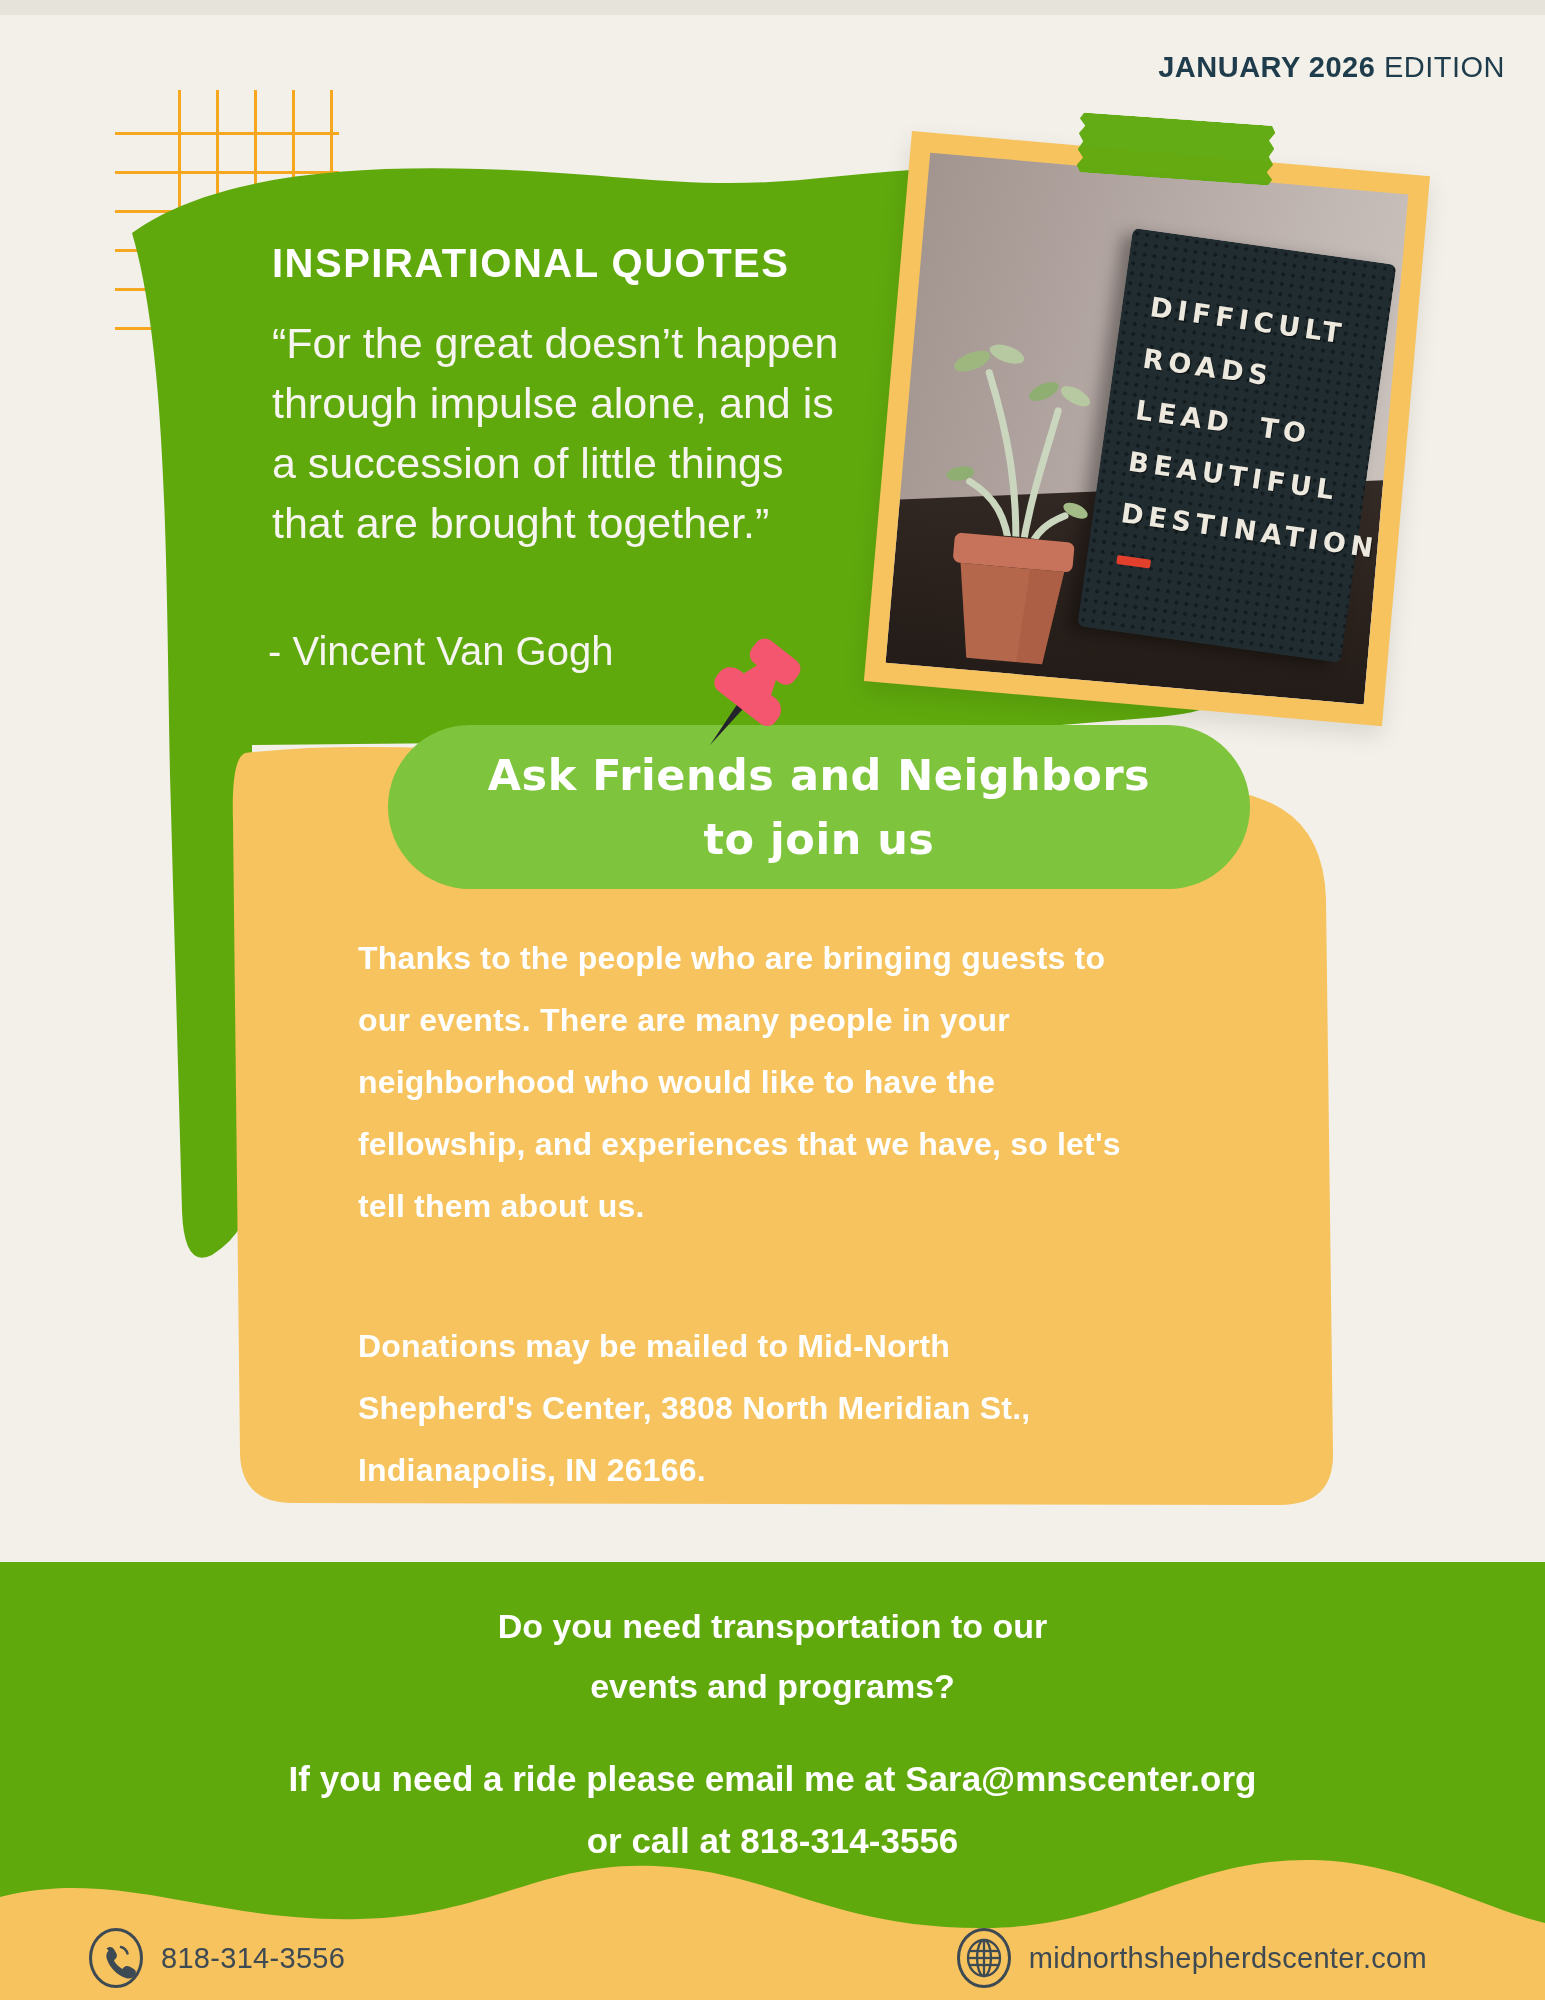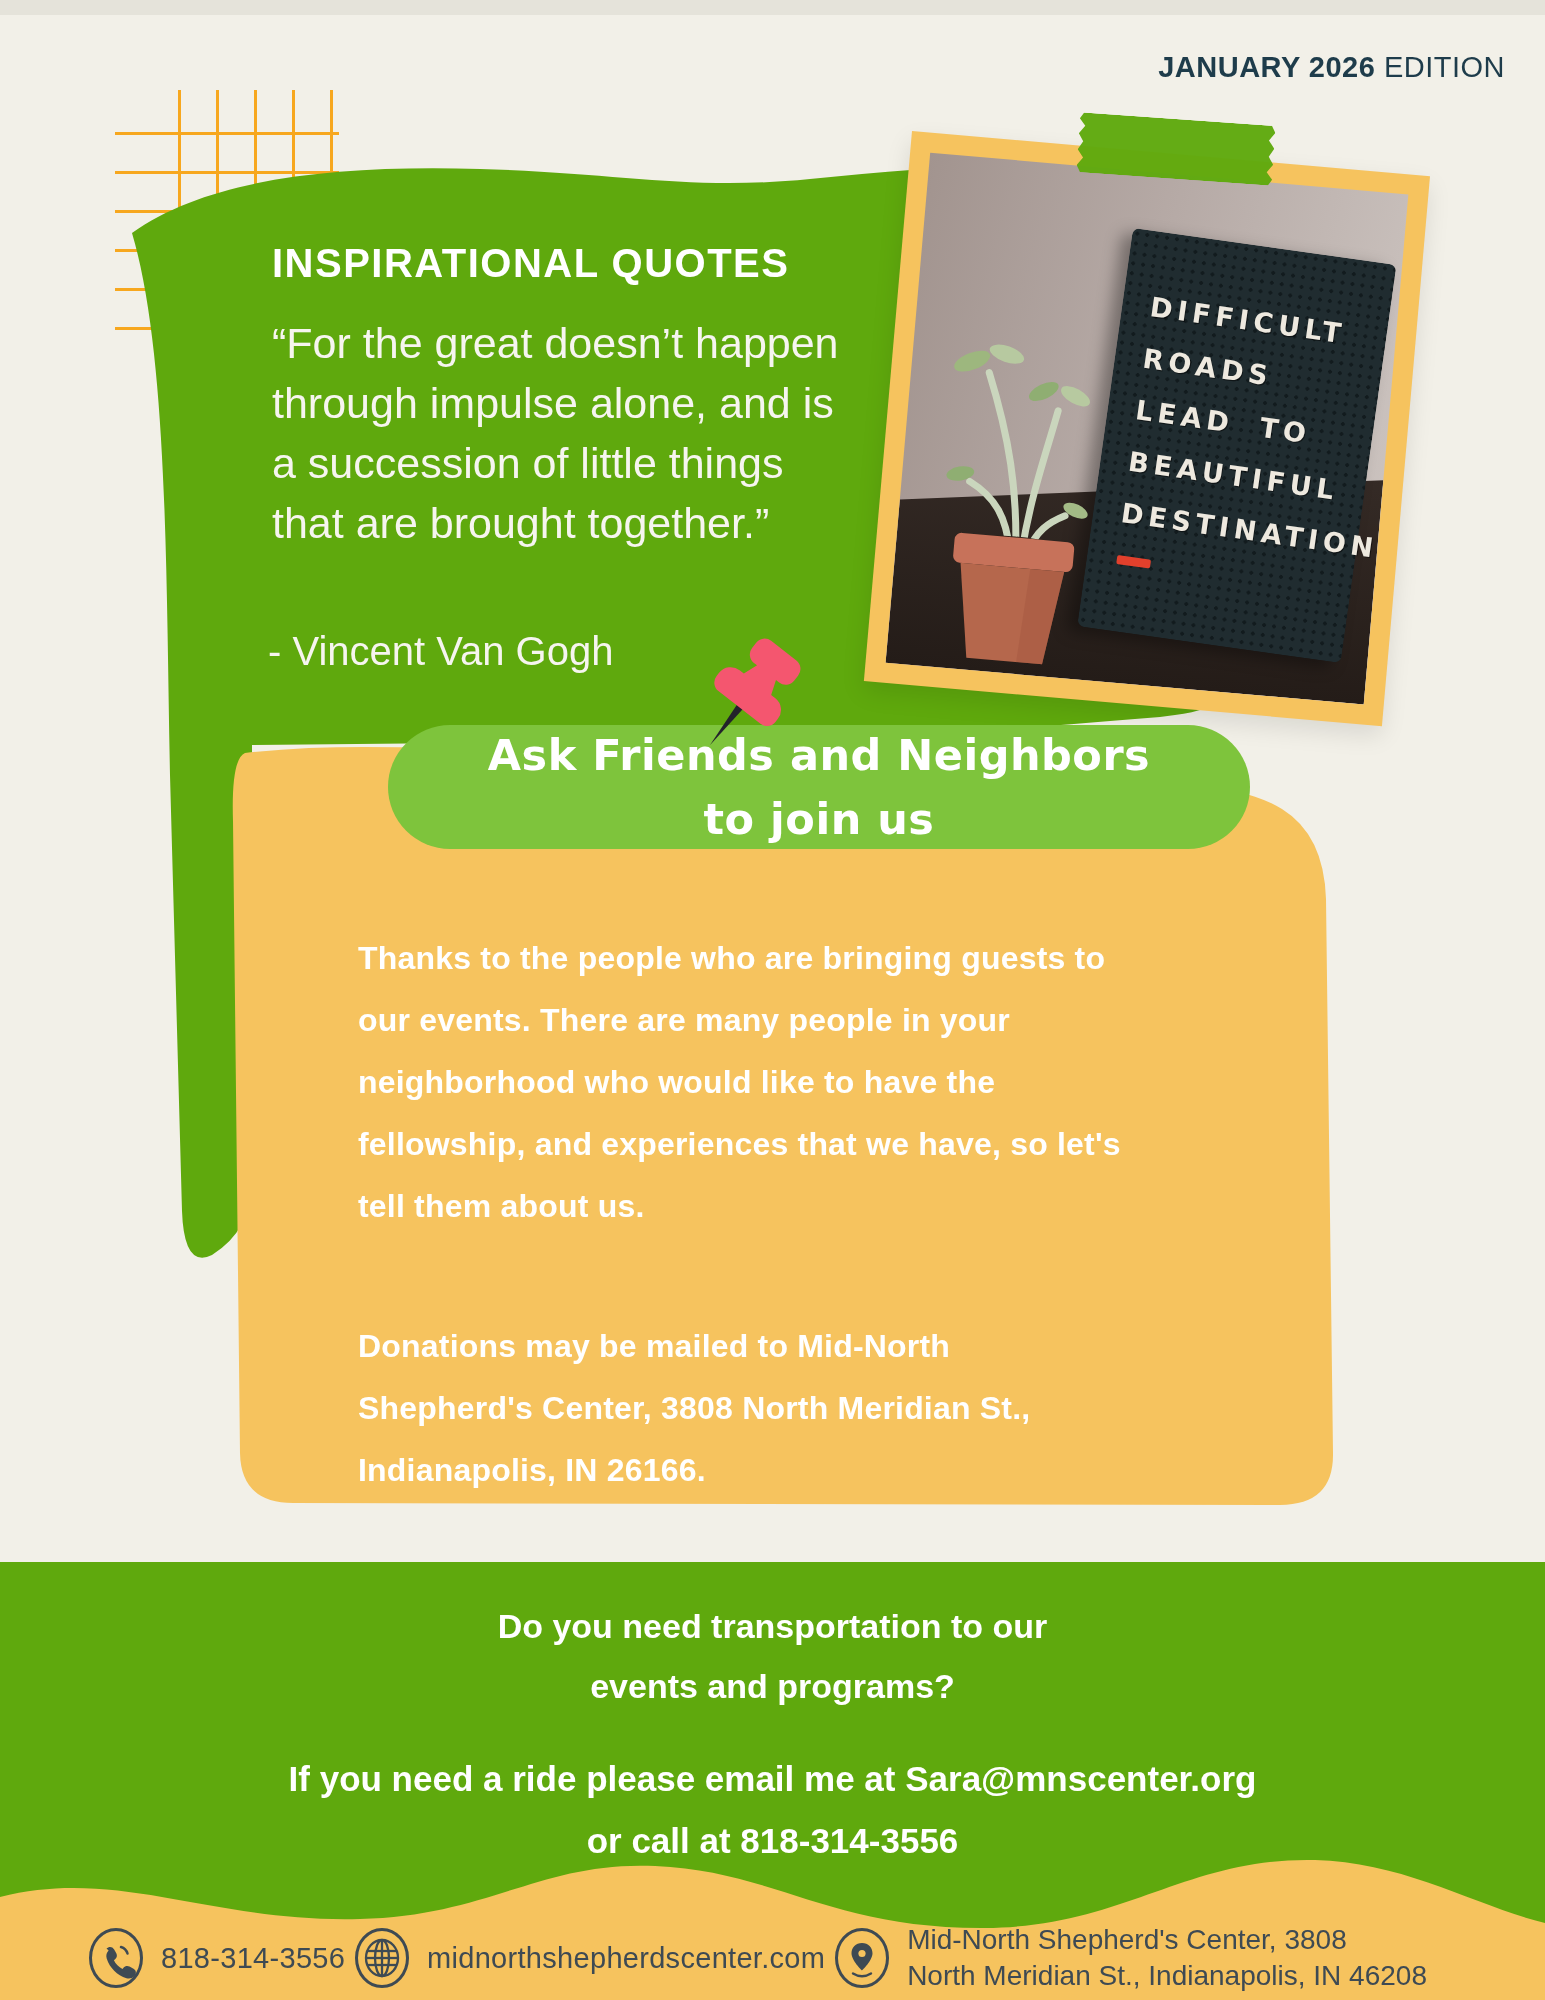--- a/index.html
+++ b/index.html
@@ -52,21 +52,21 @@
 
   
   .tape{position:absolute;left:1078px;top:104px;width:196px;height:60px;background:var(--green-dark);
     transform:rotate(4deg);z-index:5;opacity:.97;
     clip-path:polygon(2% 0%,98% 0%,100% 12%,97% 25%,100% 38%,97.5% 52%,100% 65%,97% 78%,100% 90%,98% 100%,2% 100%,0% 88%,3% 75%,0% 62%,2.5% 48%,0% 35%,3% 22%,0% 10%)}
 
   
   .pushpin{position:absolute;left:703px;top:620px;z-index:6;transform:rotate(38deg)}
 
   
-  .banner{position:absolute;left:388px;top:710px;width:862px;height:124px;background:var(--green-light);
+  .banner{position:absolute;left:388px;top:710px;width:862px;height:164px;background:var(--green-light);
     border-radius:82px;z-index:3;display:flex;flex-direction:column;justify-content:center;align-items:center;
     font-family:"DejaVu Sans",sans-serif;font-size:43px;font-weight:800;color:#fff;line-height:64px;
     letter-spacing:.5px;text-align:right}
 
   
   .card-p{position:absolute;left:358px;width:768px;font-size:32px;line-height:62px;font-weight:700;
     letter-spacing:.2px;color:#fff;z-index:4}
   .card-p1{top:912px}
   .card-p2{top:1300px}
 
@@ -205,30 +205,15 @@
             <line x1="28" y1="13" x2="28" y2="49"></line>
             <line x1="14" y1="24" x2="42" y2="24"></line>
             <line x1="12" y1="31" x2="44" y2="31"></line>
             <line x1="14" y1="38" x2="42" y2="38"></line>
           </g>
         </svg>
       </span>
       <span class="f-text">midnorthshepherdscenter.com</span>
     </div>
 
-    <div class="f-group">
-      <span class="f-icon">
-        <svg width="56" height="62" viewBox="0 0 56 62">
-          <ellipse cx="28" cy="31" rx="25.5" ry="28.5" fill="none" stroke="#3e4a53" stroke-width="3"></ellipse>
-          <path fill="#3e4a53" d="M28,16 c-6.3,0 -10.5,4.6 -10.5,10.3 c0,7.4 10.5,17.2 10.5,17.2
-            c0,0 10.5,-9.8 10.5,-17.2 c0,-5.7 -4.2,-10.3 -10.5,-10.3 z"></path>
-          <circle cx="28" cy="26.5" r="3.6" fill="#f6c35e"></circle>
-          <path d="M19,46.5 q9,5.5 18,0" fill="none" stroke="#3e4a53" stroke-width="2.4" stroke-linecap="round"></path>
-        </svg>
-      </span>
-      <span class="f-address">
-        <div>Mid-North Shepherd's Center, 3808</div>
-        <div>North Meridian St., Indianapolis, IN 46208</div>
-      </span>
-    </div>
   </div>
 
 </div>
 
 </body></html>

